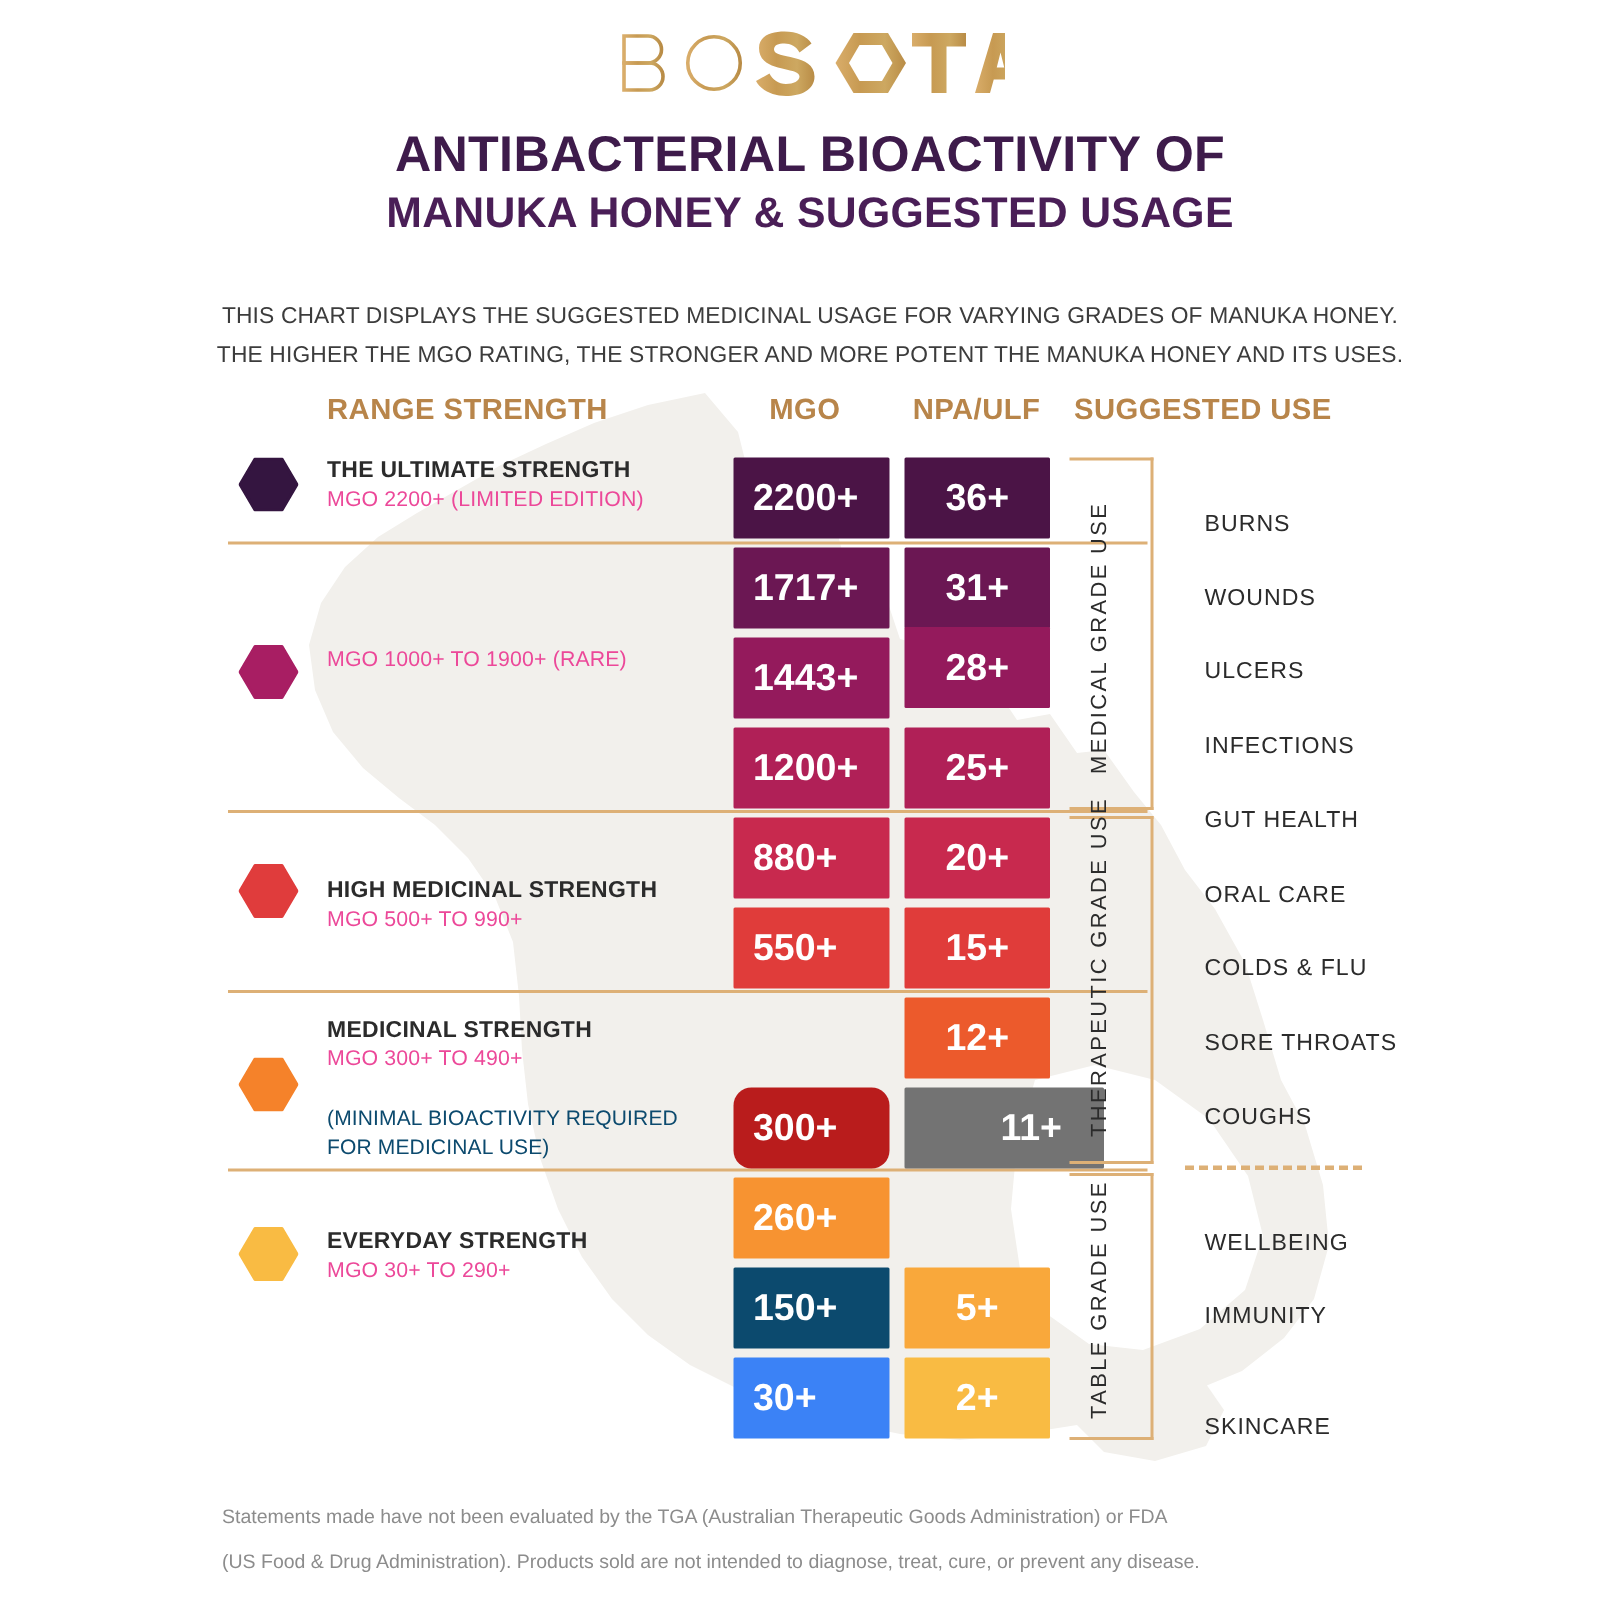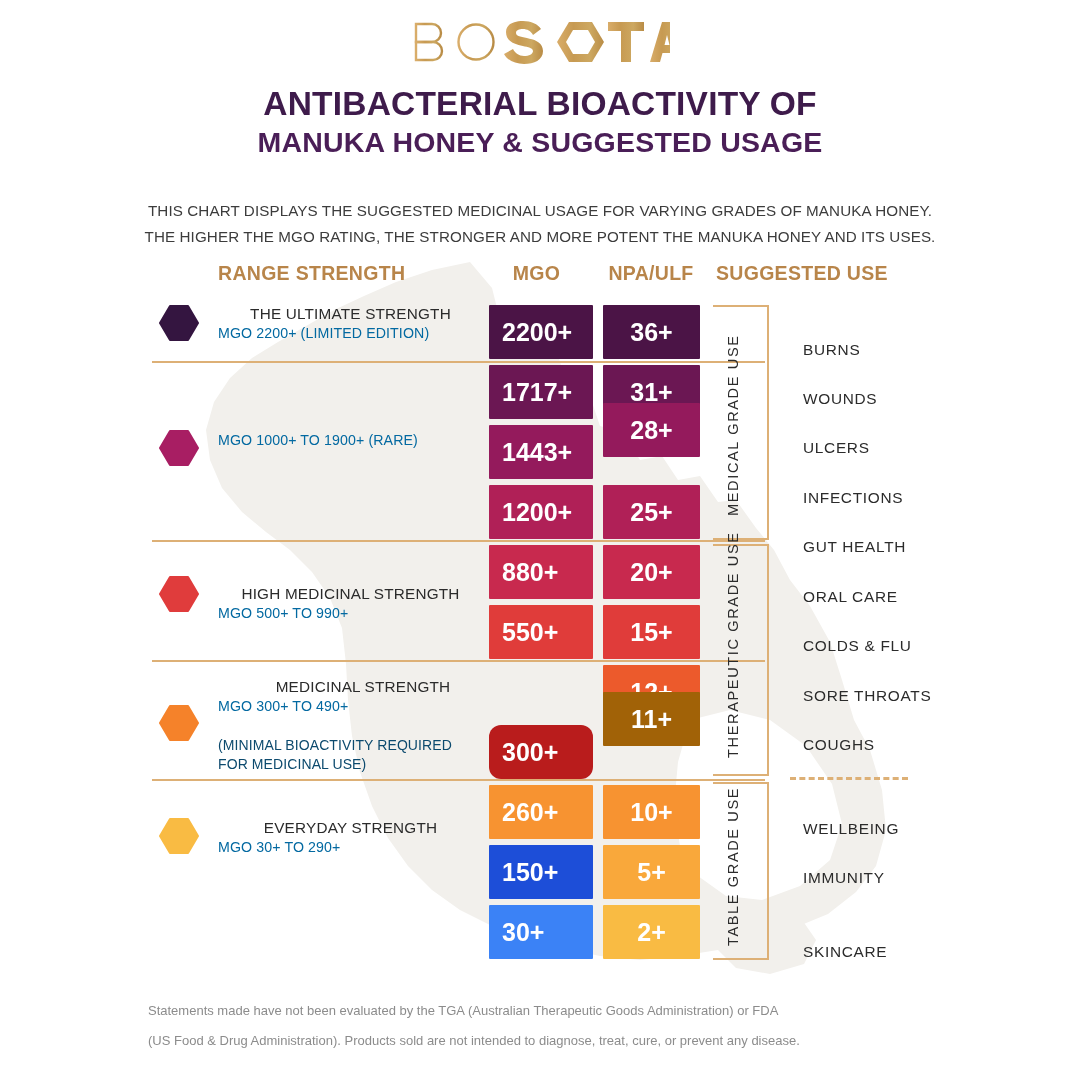--- a/index.html
+++ b/index.html
@@ -52,26 +52,25 @@
   
   .hdiv{position:absolute;left:152px;height:2px;background:#ddb076;width:613px;}
 
   
   .hex{position:absolute;width:40px;height:36px;}
   .hex svg{width:100%;height:100%;display:block;}
 
   
   .range-block{position:absolute;left:218px;width:265px;}
   .range-title{
-    font-size:15.3px;font-weight:normal;color:#2b2b2b;letter-spacing:.2px;
+    font-size:15.3px;font-weight:bold;color:#2b2b2b;letter-spacing:.2px;
     line-height:19px;
-    text-align:center;
   }
   .range-sub{
-    font-size:14.2px;color:#0369a1;letter-spacing:.1px;line-height:19px;
+    font-size:14.2px;color:#ec4899;letter-spacing:.1px;line-height:19px;
     margin-top:1px;
   }
   .range-note{
     font-size:14px;color:#0c4a6e;letter-spacing:.1px;line-height:19px;
   }
 
   
   .vbox{
     position:absolute;height:54px;border-radius:1px;
     color:#ffffff;font-weight:bold;display:flex;align-items:center;
@@ -240,32 +239,31 @@
   </div>
 
   <div class="vbox mgo" style="top:305px;background:#4b1446;">2200+</div>
   <div class="vbox mgo" style="top:365px;background:#6b1753;">1717+</div>
   <div class="vbox mgo" style="top:425px;background:#941a5c;">1443+</div>
   <div class="vbox mgo" style="top:485px;background:#b02057;">1200+</div>
   <div class="vbox mgo" style="top:545px;background:#c8294e;">880+</div>
   <div class="vbox mgo" style="top:605px;background:#e03c3a;">550+</div>
   <div class="vbox mgo" style="top:725px;background:#b91c1c;border-radius:12px;">300+</div>
   <div class="vbox mgo" style="top:785px;background:#f79331;">260+</div>
-  <div class="vbox mgo" style="top:845px;background:#1d4ed8;">150+</div>
+  <div class="vbox mgo" style="top:845px;background:#0c4a6e;">150+</div>
   <div class="vbox mgo" style="top:905px;background:#3b82f6;">30+</div>
 
   <div class="vbox npa" style="top:305px;background:#4b1446;">36+</div>
   <div class="vbox npa" style="top:365px;background:#6b1753;">31+</div>
-  <div class="vbox npa" style="top:403px;background:#941a5c;">28+</div>
+  <div class="vbox npa" style="top:418px;background:#941a5c;">28+</div>
   <div class="vbox npa" style="top:485px;background:#b02057;">25+</div>
   <div class="vbox npa" style="top:545px;background:#c8294e;">20+</div>
   <div class="vbox npa" style="top:605px;background:#e03c3a;">15+</div>
   <div class="vbox npa" style="top:665px;background:#ec5a2c;">12+</div>
-  <div class="vbox npa" style="top:692px;background:#a16207;">11+</div>
-  <div class="vbox npa" style="top:785px;background:#f79331;">10+</div>
+  <div class="vbox npa" style="top:725px;background:#737373;padding-left:36px;">11+</div>
   <div class="vbox npa" style="top:845px;background:#f9a83b;">5+</div>
   <div class="vbox npa" style="top:905px;background:#f9bb43;">2+</div>
 
   <div class="bracket">
     <div class="bar" style="left:713px;top:305px;width:56px;height:2px;"></div>
     <div class="bar" style="left:767px;top:305px;width:2px;height:235px;"></div>
     <div class="bar" style="left:713px;top:538px;width:56px;height:2px;"></div>
   </div>
   <div class="grade-label" style="left:725px;top:330px;height:190px;">MEDICAL GRADE USE</div>
 

